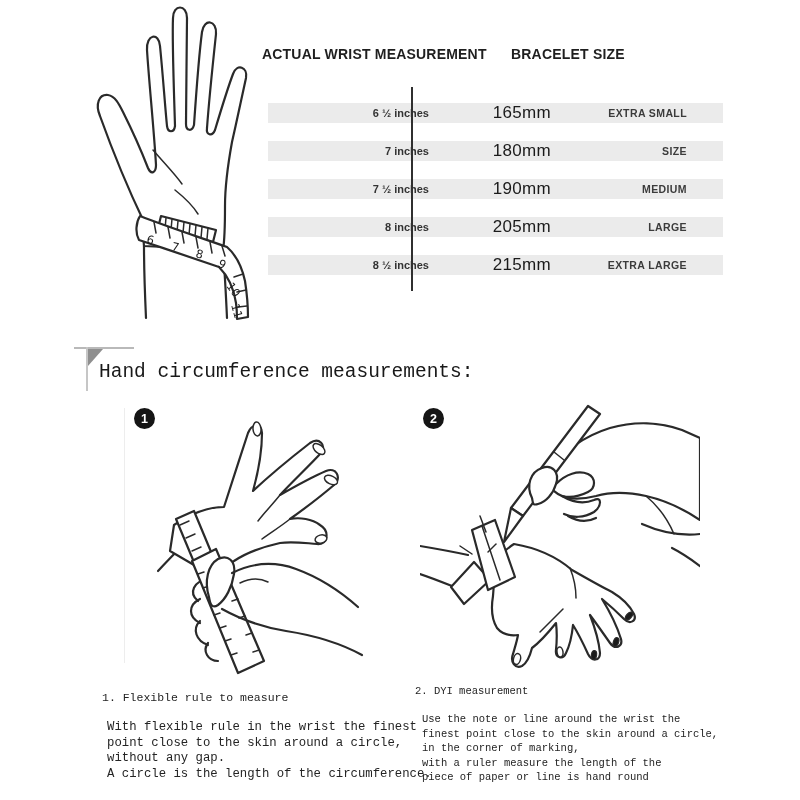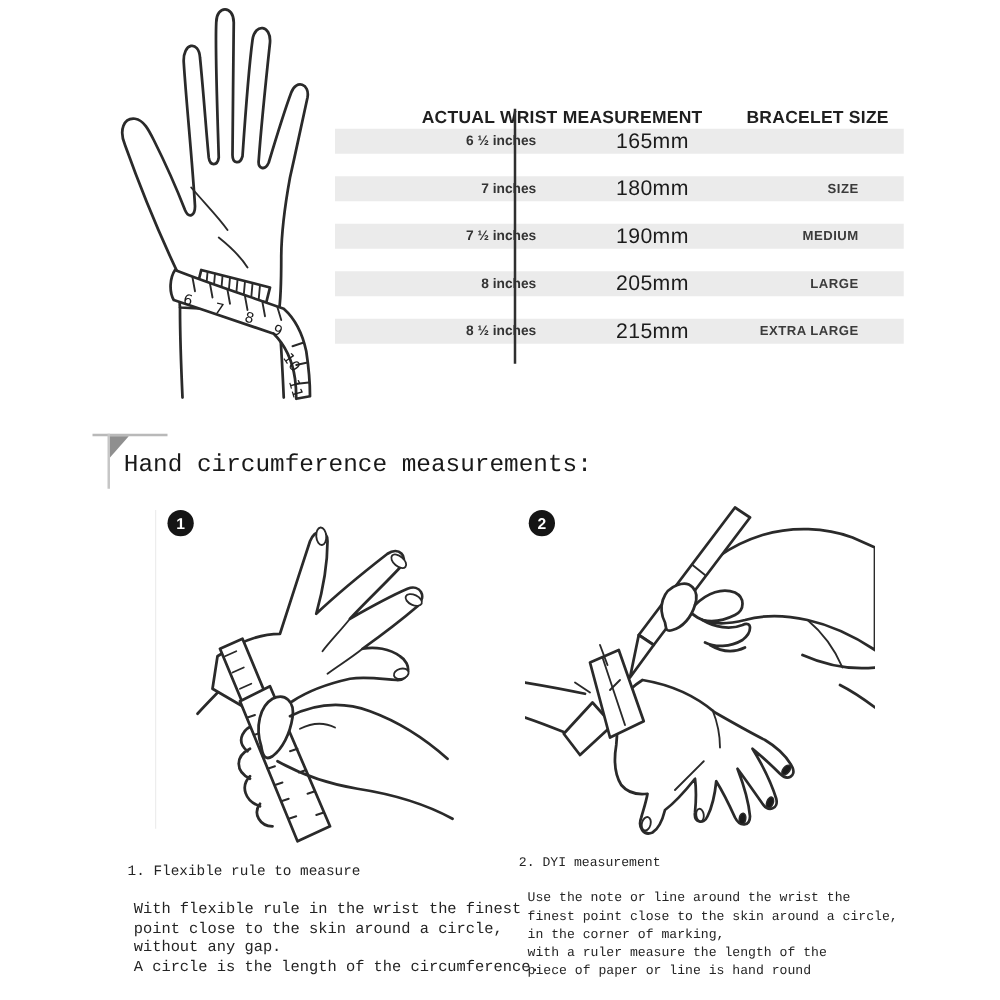--- a/index.html
+++ b/index.html
@@ -1,20 +1,20 @@
 <!DOCTYPE html>
 <html style="--row-band: #ebebeb; --ink: #222222; --line-art: #2a2a2a;"><head>
 <meta charset="utf-8">
 <style>
   html,body{margin:0;padding:0;background:#fff;}
   .canvas{position:relative;width:800px;height:800px;background:#fff;overflow:hidden;
           font-family:"Liberation Sans",sans-serif;color:var(--ink,#222);}
   
-  .chart-header{position:absolute;top:44px;height:20px;line-height:20px;text-align:right;
-    font-size:14px;font-weight:bold;letter-spacing:.2px;color:#1f1f1f;margin-top:39px;}
+  .chart-header{position:absolute;top:44px;height:20px;line-height:20px;text-align:left;
+    font-size:14px;font-weight:bold;letter-spacing:.2px;color:#1f1f1f;}
   .band{position:absolute;left:268px;width:455px;height:20px;background:var(--row-band,#ebebeb);}
   .band .cell{position:absolute;top:0;height:20px;line-height:20px;text-align:right;}
   .cell-in{left:17px;width:144px;font-size:11px;font-weight:bold;color:#333;}
   .cell-mm{left:139px;width:144px;font-size:17px;font-weight:500;letter-spacing:.3px;color:#1b1b1b;}
   .cell-size{left:259px;width:160px;font-size:10.5px;font-weight:bold;letter-spacing:.4px;color:#3b3b3b;}
   .divider{position:absolute;left:411px;top:87px;width:2px;height:204px;background:#2f2f2f;}
   
   .section-heading{position:absolute;left:99px;top:361px;font-family:Liberation Mono, monospace;
     font-size:19.5px;color:#191919;white-space:nowrap;}
   .mark-h{position:absolute;left:74px;top:347px;width:60px;height:2px;background:#b9b9b9;}
@@ -60,20 +60,21 @@
     <text class="tapenum" transform="translate(170,286) rotate(55)">10</text>
     <text class="tapenum" transform="translate(175,305) rotate(74)">11</text>
   </svg>
 
   <div>
     <div class="chart-header" style="left:262px;width:300px">ACTUAL WRIST MEASUREMENT</div>
     <div class="chart-header" style="left:511px;width:200px">BRACELET SIZE</div>
     <div class="band" style="top:103px">
       <span class="cell cell-in">6 ½ inches</span>
       <span class="cell cell-mm">165mm</span>
+      <span class="cell cell-size">EXTRA SMALL</span>
     </div>
     <div class="band" style="top:141px">
       <span class="cell cell-in">7 inches</span>
       <span class="cell cell-mm">180mm</span>
       <span class="cell cell-size">SIZE</span>
     </div>
     <div class="band" style="top:179px">
       <span class="cell cell-in">7 ½ inches</span>
       <span class="cell cell-mm">190mm</span>
       <span class="cell cell-size">MEDIUM</span>

